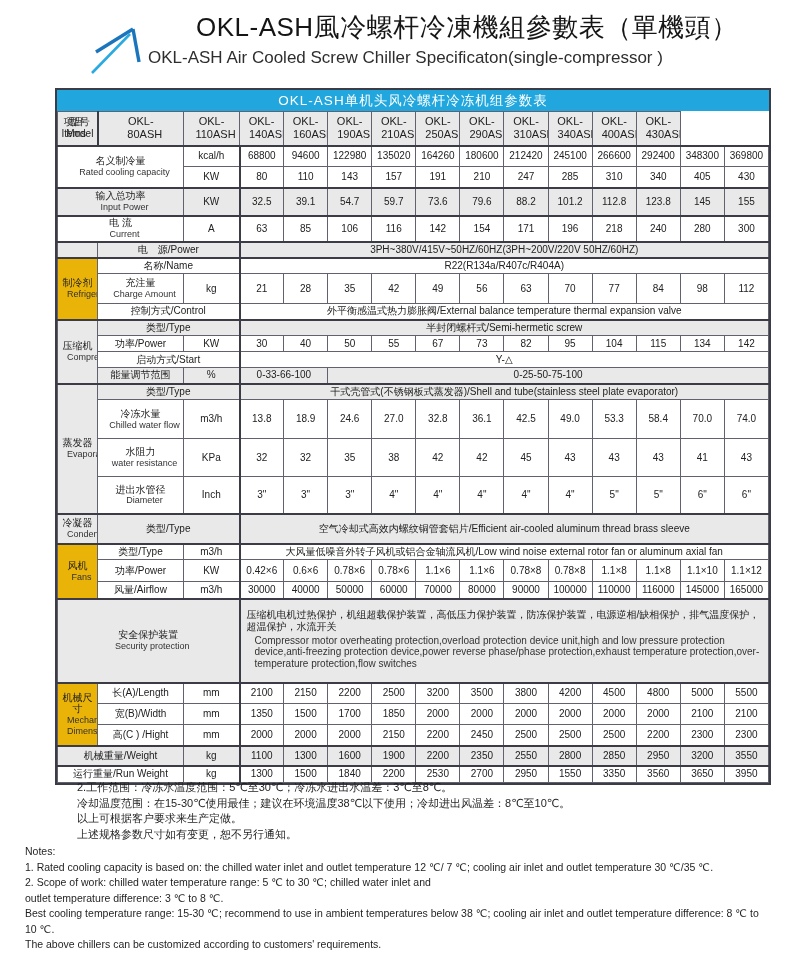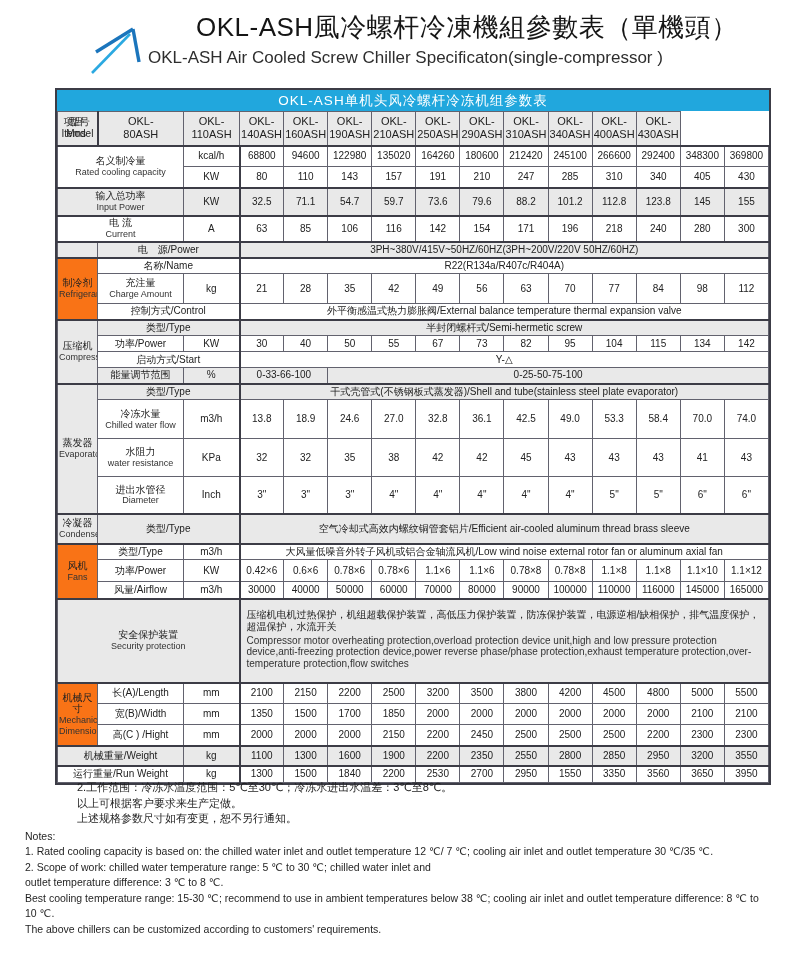--- a/index.html
+++ b/index.html
@@ -20,22 +20,22 @@
     height:21px;line-height:21px;text-align:center;
     background:#21a7dd;color:#fff;font-size:13.5px;letter-spacing:1px;
   }
   table{border-collapse:collapse;table-layout:fixed;width:100%;}
   td{
     border:1px solid #62626e;text-align:center;vertical-align:middle;
     font-size:10px;line-height:1.18;padding:0 1px;color:#222;overflow:hidden;
   }
   tr.shade td{background:#e9e9e9;}
   tr.thick td{border-top-width:2px;border-top-color:#3c3c46;}
-  td.group{background:#f97316;}
-  td .l2{font-size:9px;color:#333;}
+  td.group{background:#eab308;}
+  td .l2{font-size:9px;color:#333;padding-left:8px;}
   td.model{font-size:11px;}
   td.model .l2{font-size:11px;color:#222;}
   td.val{font-size:10px;}
   td.unit{font-size:10px;}
   td.span{font-size:10px;border-left-width:2px;border-left-color:#3c3c46;}
   td.bl{border-left-width:2px;border-left-color:#3c3c46;}
   td.left{text-align:left;padding:2px 6px;}
   td.left .l2{font-size:10px;}
   td.left div{margin-bottom:2px;}
   td.corner{position:relative;border-right-width:2px;border-right-color:#3c3c46;
@@ -183,21 +183,21 @@
         </tr>
         <tr class="shade thick" style="height: 28px;">
           <td class="label" colspan="2">
             <div>输入总功率</div>
             <div class="l2">Input Power</div>
           </td>
           <td class="unit">
             <div>KW</div>
           </td>
           <td class="val bl">32.5</td>
-          <td class="val">71.1</td>
+          <td class="val">39.1</td>
           <td class="val">54.7</td>
           <td class="val">59.7</td>
           <td class="val">73.6</td>
           <td class="val">79.6</td>
           <td class="val">88.2</td>
           <td class="val">101.2</td>
           <td class="val">112.8</td>
           <td class="val">123.8</td>
           <td class="val">145</td>
           <td class="val">155</td>
@@ -586,20 +586,21 @@
           <td class="val">3650</td>
           <td class="val">3950</td>
         </tr>
       </tbody>
   </table>
 </div>
 
 <div class="notes">
   <div class="notes-zh">
       <div class="indent">2.工作范围：冷冻水温度范围：5℃至30℃；冷冻水进出水温差：3℃至8℃。</div>
+      <div class="indent">冷却温度范围：在15-30℃使用最佳；建议在环境温度38℃以下使用；冷却进出风温差：8℃至10℃。</div>
       <div class="indent">以上可根据客户要求来生产定做。</div>
       <div class="indent">上述规格参数尺寸如有变更，恕不另行通知。</div>
     </div>
   <div class="notes-en">
       <div>Notes:</div>
       <div>1. Rated cooling capacity is based on: the chilled water inlet and outlet temperature 12 ℃/ 7 ℃; cooling air inlet and outlet temperature 30 ℃/35 ℃.</div>
       <div>2. Scope of work: chilled water temperature range: 5 ℃ to 30 ℃; chilled water inlet and</div>
       <div>outlet temperature difference: 3 ℃ to 8 ℃.</div>
       <div>Best cooling temperature range: 15-30 ℃; recommend to use in ambient temperatures below 38 ℃; cooling air inlet and outlet temperature difference: 8 ℃ to 10 ℃.</div>
       <div>The above chillers can be customized according to customers'  requirements.</div>

